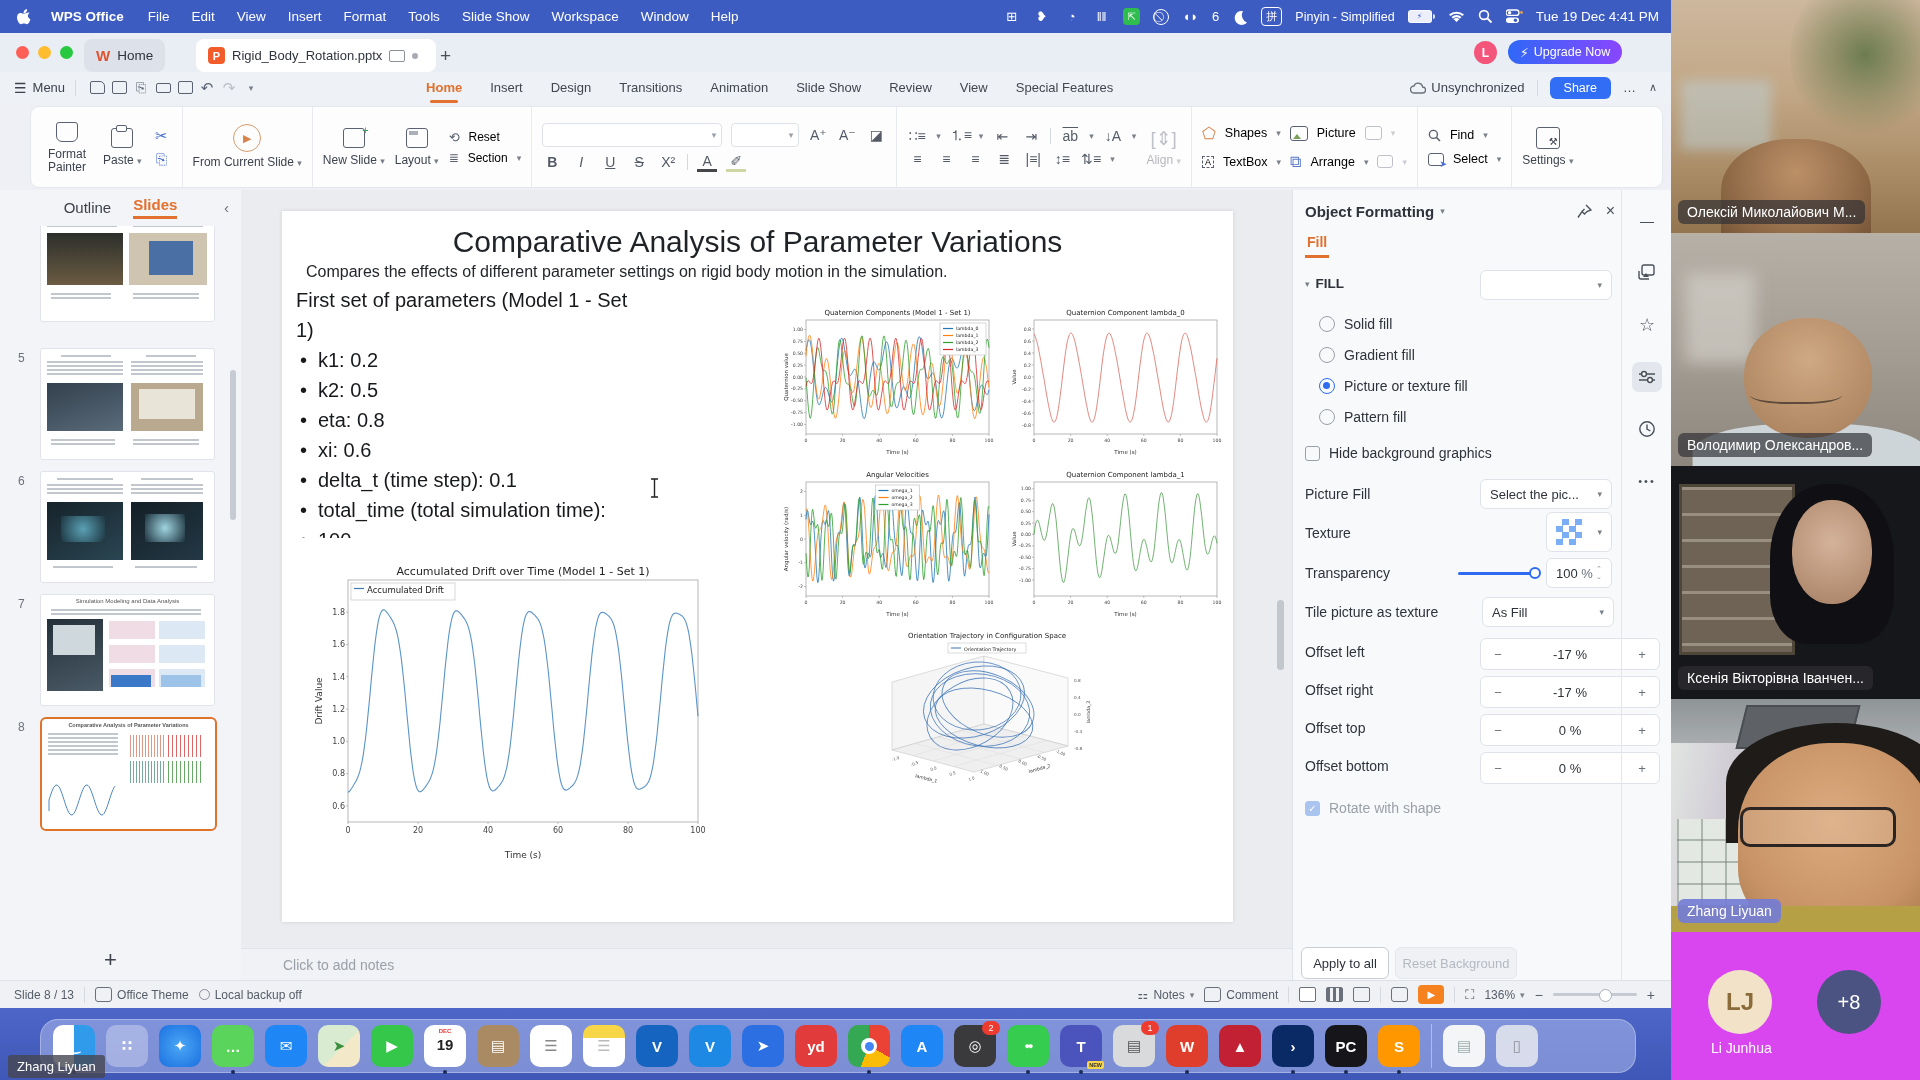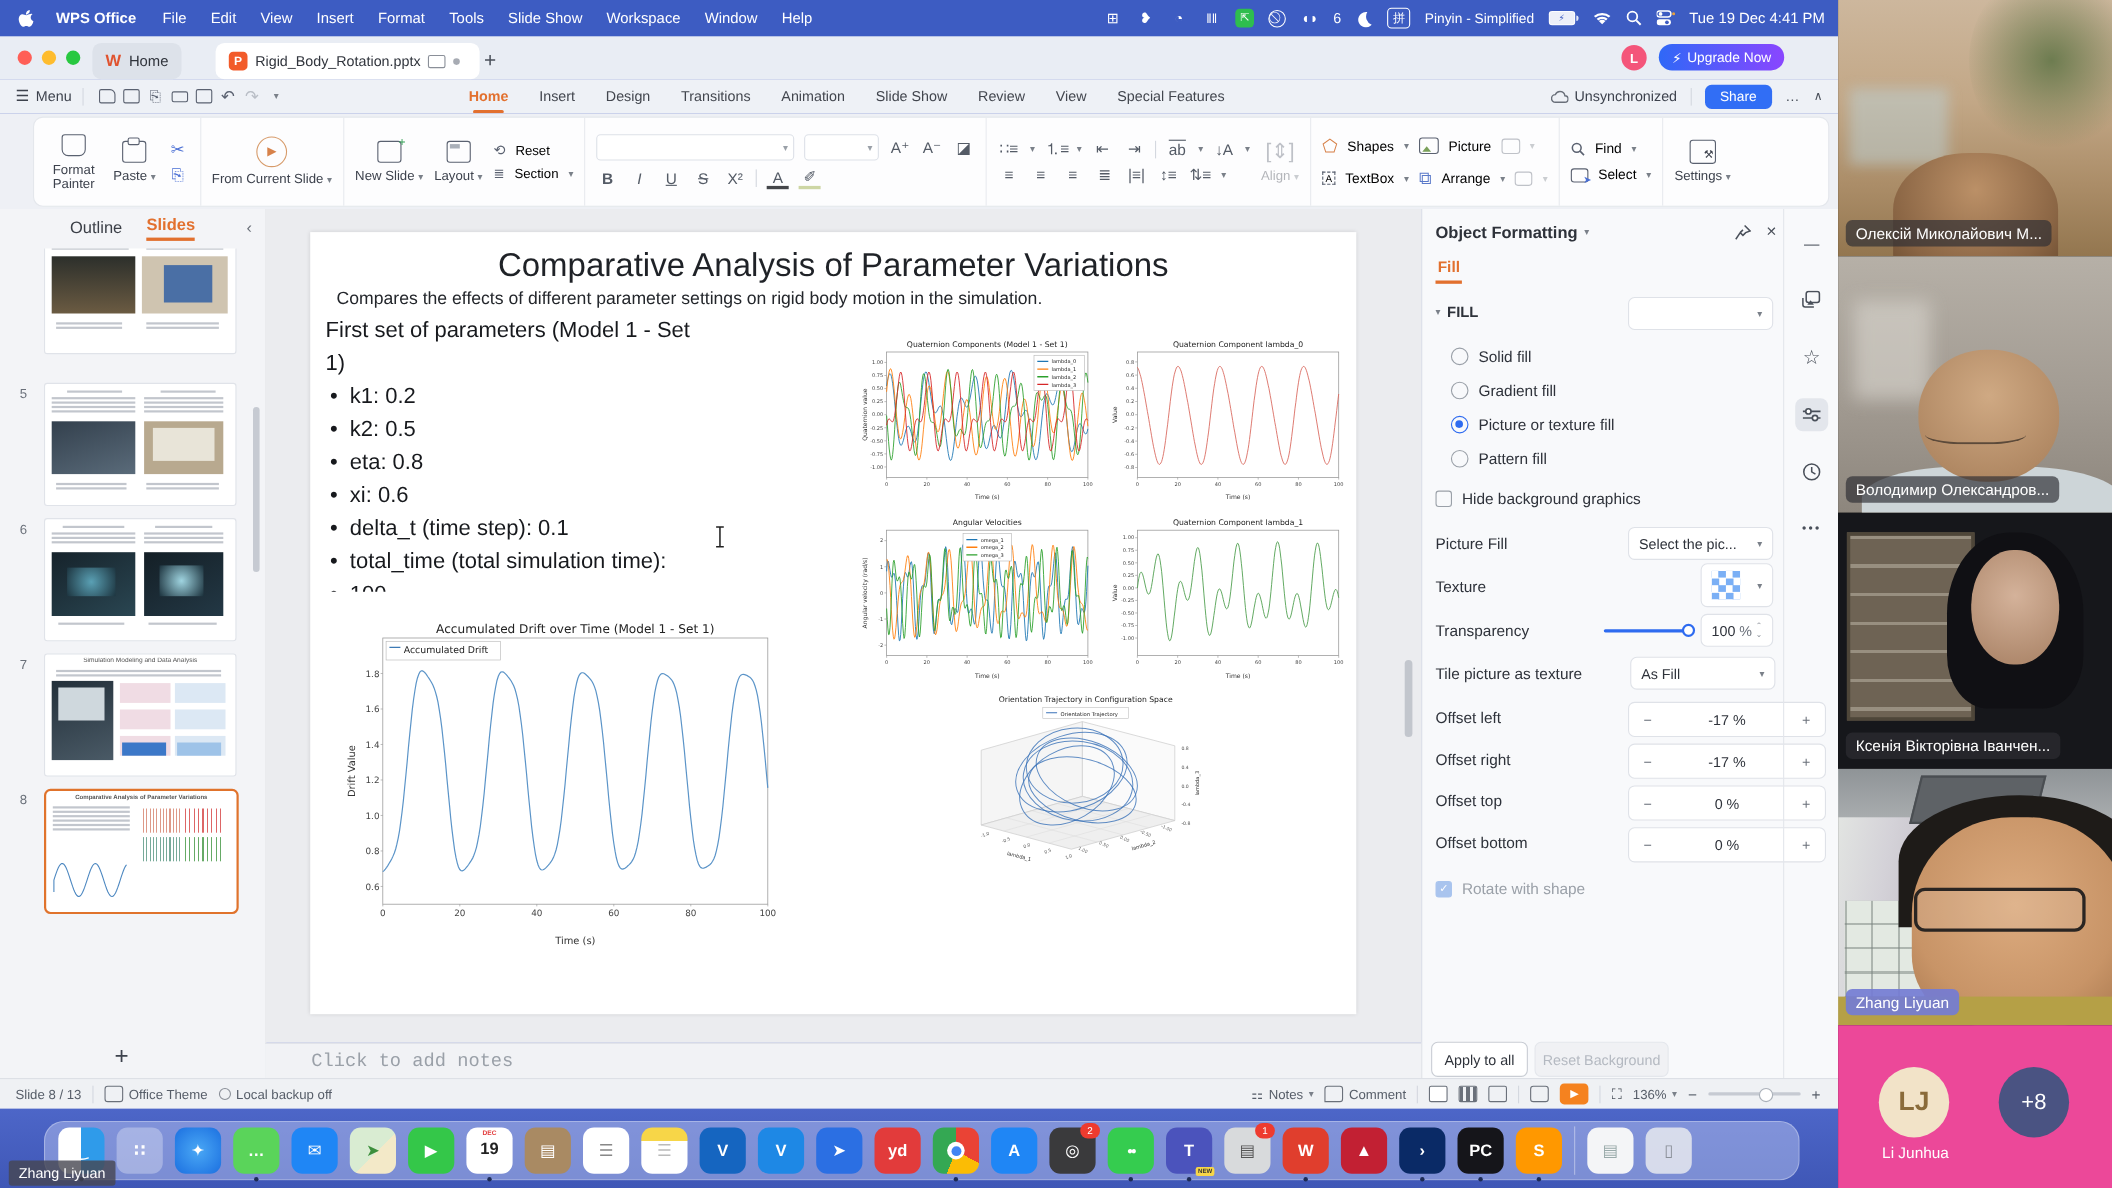--- a/index.html
+++ b/index.html
@@ -47,21 +47,21 @@
   .ceil4{position:absolute;left:0;top:0;width:249px;height:44px;background:linear-gradient(180deg,#8f9497 0%,#a8acae 100%);}
   .vent4{position:absolute;left:70px;top:6px;width:110px;height:40px;background:#5e6266;border:2px solid #4a4e52;transform:skewX(-14deg);}
   .win4{position:absolute;left:6px;top:120px;width:100px;height:110px;background:#e3e9e2;
     background-image:repeating-linear-gradient(90deg,rgba(120,130,125,.5) 0 2px,rgba(0,0,0,0) 2px 24px),repeating-linear-gradient(0deg,rgba(120,130,125,.5) 0 2px,rgba(0,0,0,0) 2px 22px);}
   .hair4{position:absolute;right:-26px;top:24px;width:220px;height:120px;border-radius:50% 50% 0 0;background:#1e1b18;}
   .head4{position:absolute;right:-14px;top:44px;width:196px;height:190px;border-radius:46% 46% 34% 34%;
     background:radial-gradient(circle at 48% 42%,#dcab7f 0%,#c89467 62%,#a4744b 100%);}
   .glasses4{position:absolute;right:24px;top:108px;width:150px;height:34px;
     border:3px solid #2a2522;border-radius:10px;background:rgba(250,250,250,.12);}
   .shirt4{position:absolute;left:0;bottom:0;width:249px;height:26px;background:#b5a046;}
-  .p5bg{background:#ec4899;}
+  .p5bg{background:#d946ef;}
   .avcircle{position:absolute;border-radius:50%;display:flex;align-items:center;justify-content:center;font-weight:bold;}
   
   #tabbar{left:0;top:33px;width:1671px;height:39px;background:#e9edf4;}
   .tl{position:absolute;top:13px;width:13px;height:13px;border-radius:50%;}
   .wtab{position:absolute;top:6px;height:33px;border-radius:8px 8px 0 0;display:flex;align-items:center;
     font-size:13.5px;color:#30343c;padding:0 12px;gap:7px;}
   .wlogo{color:#e0532f;font-weight:bold;font-size:15px;}
   .plogo{width:17px;height:17px;border-radius:4px;background:#f25b2a;color:#fff;font-size:11px;font-weight:bold;
     display:flex;align-items:center;justify-content:center;}
   .mon{width:14px;height:10px;border:1.5px solid #8a8f98;border-radius:2px;}
@@ -110,21 +110,21 @@
   #slide-sub{position:absolute;left:24px;top:52px;width:900px;font-size:16px;color:#23262b;}
   #slide-body{position:absolute;left:14px;top:74px;width:480px;font-size:20px;color:#17191d;line-height:30px;}
   .blt{padding-left:22px;position:relative;}
   .blt::before{content:"\2022";position:absolute;left:4px;}
   #clipline{height:13px;overflow:hidden;}
   .chart{position:absolute;}
   #cscroll{position:absolute;left:1036px;top:410px;width:7px;height:70px;border-radius:4px;background:#c2c6cd;}
   #ibeam{position:absolute;left:367px;top:266px;width:11px;height:22px;}
   
   #notesbar{left:241px;top:948px;width:1051px;height:32px;background:#f1f2f5;border-top:1px solid #dfe2e8;
-    display:flex;align-items:center;padding-left:42px;font-size:17px;color:#9aa0a8;font-family:Liberation Mono, monospace;}
+    display:flex;align-items:center;padding-left:42px;font-size:14px;color:#9aa0a8;}
   #statusbar{left:0;top:980px;width:1671px;height:28px;background:#eff1f4;border-top:1px solid #dde0e6;
     display:flex;align-items:center;font-size:12px;color:#565d68;gap:10px;padding:0 10px;box-sizing:border-box;}
   .sbi{display:flex;align-items:center;gap:5px;white-space:nowrap;}
   .vicon{width:15px;height:13px;border:1.5px solid #6a707a;border-radius:2px;}
   #playbtn{width:26px;height:19px;background:#f5821f;border-radius:4px;color:#fff;font-size:10px;
     display:flex;align-items:center;justify-content:center;}
   #zoomslider{width:84px;height:3px;background:#c6cad2;border-radius:2px;position:relative;}
   #zoomknob{position:absolute;left:46px;top:-4px;width:11px;height:11px;border-radius:50%;background:#fff;border:1px solid #aab0b9;}
   
   #panel{left:1292px;top:190px;width:379px;height:790px;background:#f8f9fb;border-left:1px solid #dfe2e8;font-size:14px;color:#2e323a;}

